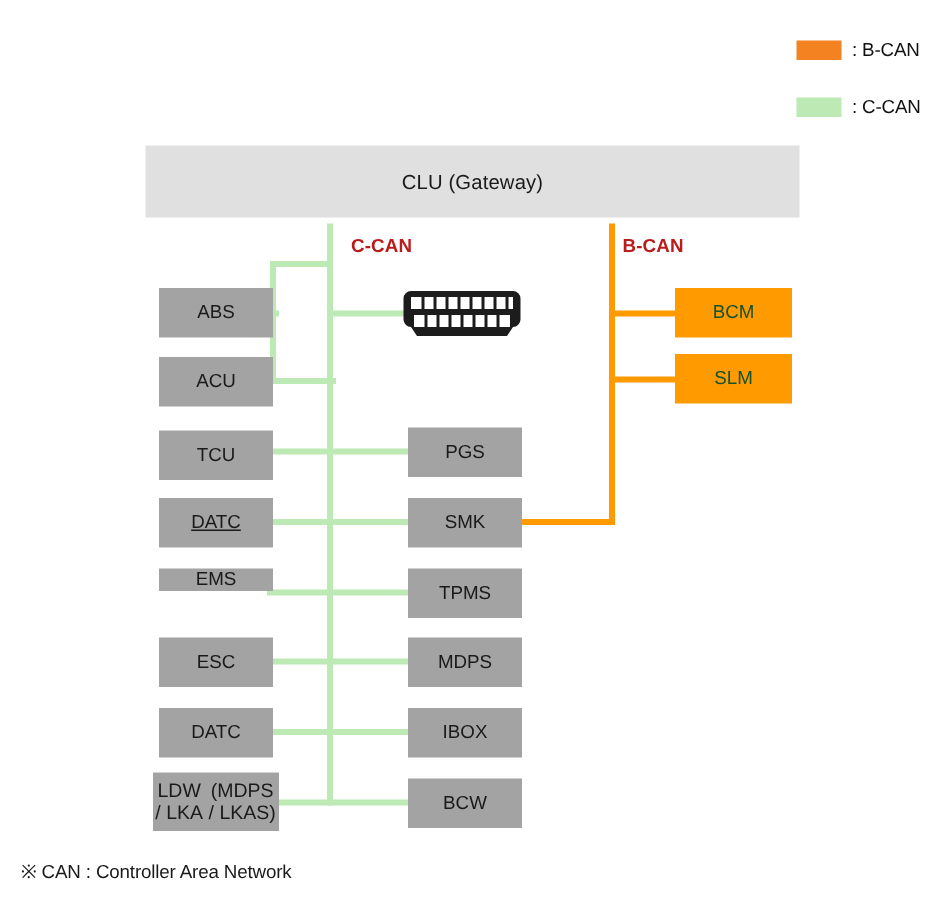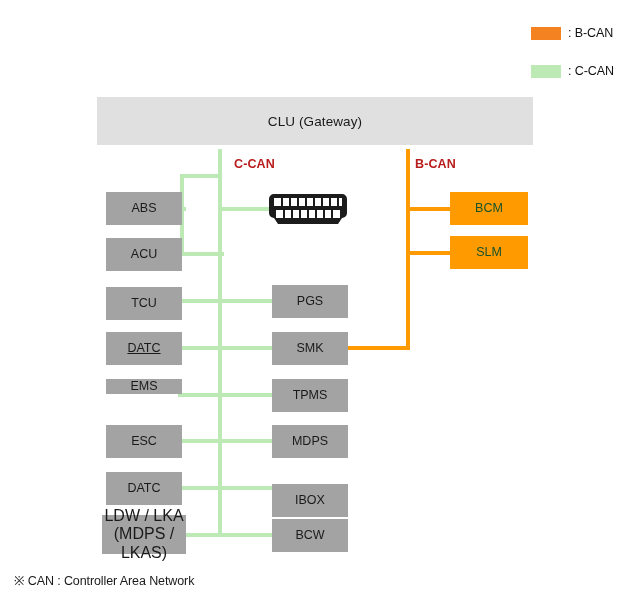--- a/index.html
+++ b/index.html
@@ -105,22 +105,21 @@
     color: #1a1a1a;
     font-size: 12.5px;
   }
   .node-b {
     background: #ff9a00;
     color: #14532d;
     font-size: 12.5px;
     justify-content: center;
   }
   .node-multiline {
-    font-size: 16px;
-    flex-direction: column;
+    font-size: 13px;
   }
   .node-multiline span { display: block; }
 
   
   #obd-connector {
     position: absolute;
     left: 268px;
     top: 193px;
     width: 80px;
     height: 32px;
@@ -246,21 +245,21 @@
   </div>
   <div class="node node-c" style="left:272px; top:332px; width:76px; height:33px;">
     <span>SMK</span>
   </div>
   <div class="node node-c" style="left:272px; top:379px; width:76px; height:33px;">
     <span>TPMS</span>
   </div>
   <div class="node node-c" style="left:272px; top:425px; width:76px; height:33px;">
     <span>MDPS</span>
   </div>
-  <div class="node node-c" style="left:272px; top:472px; width:76px; height:33px;margin-top:12px;">
+  <div class="node node-c" style="left:272px; top:472px; width:76px; height:33px;">
     <span>IBOX</span>
   </div>
   <div class="node node-c" style="left:272px; top:519px; width:76px; height:33px;">
     <span>BCW</span>
   </div>
 
   <div class="node node-b" style="left:450px; top:192px; width:78px; height:33px;">
     <span>BCM</span>
   </div>
   <div class="node node-b" style="left:450px; top:236px; width:78px; height:33px;">

